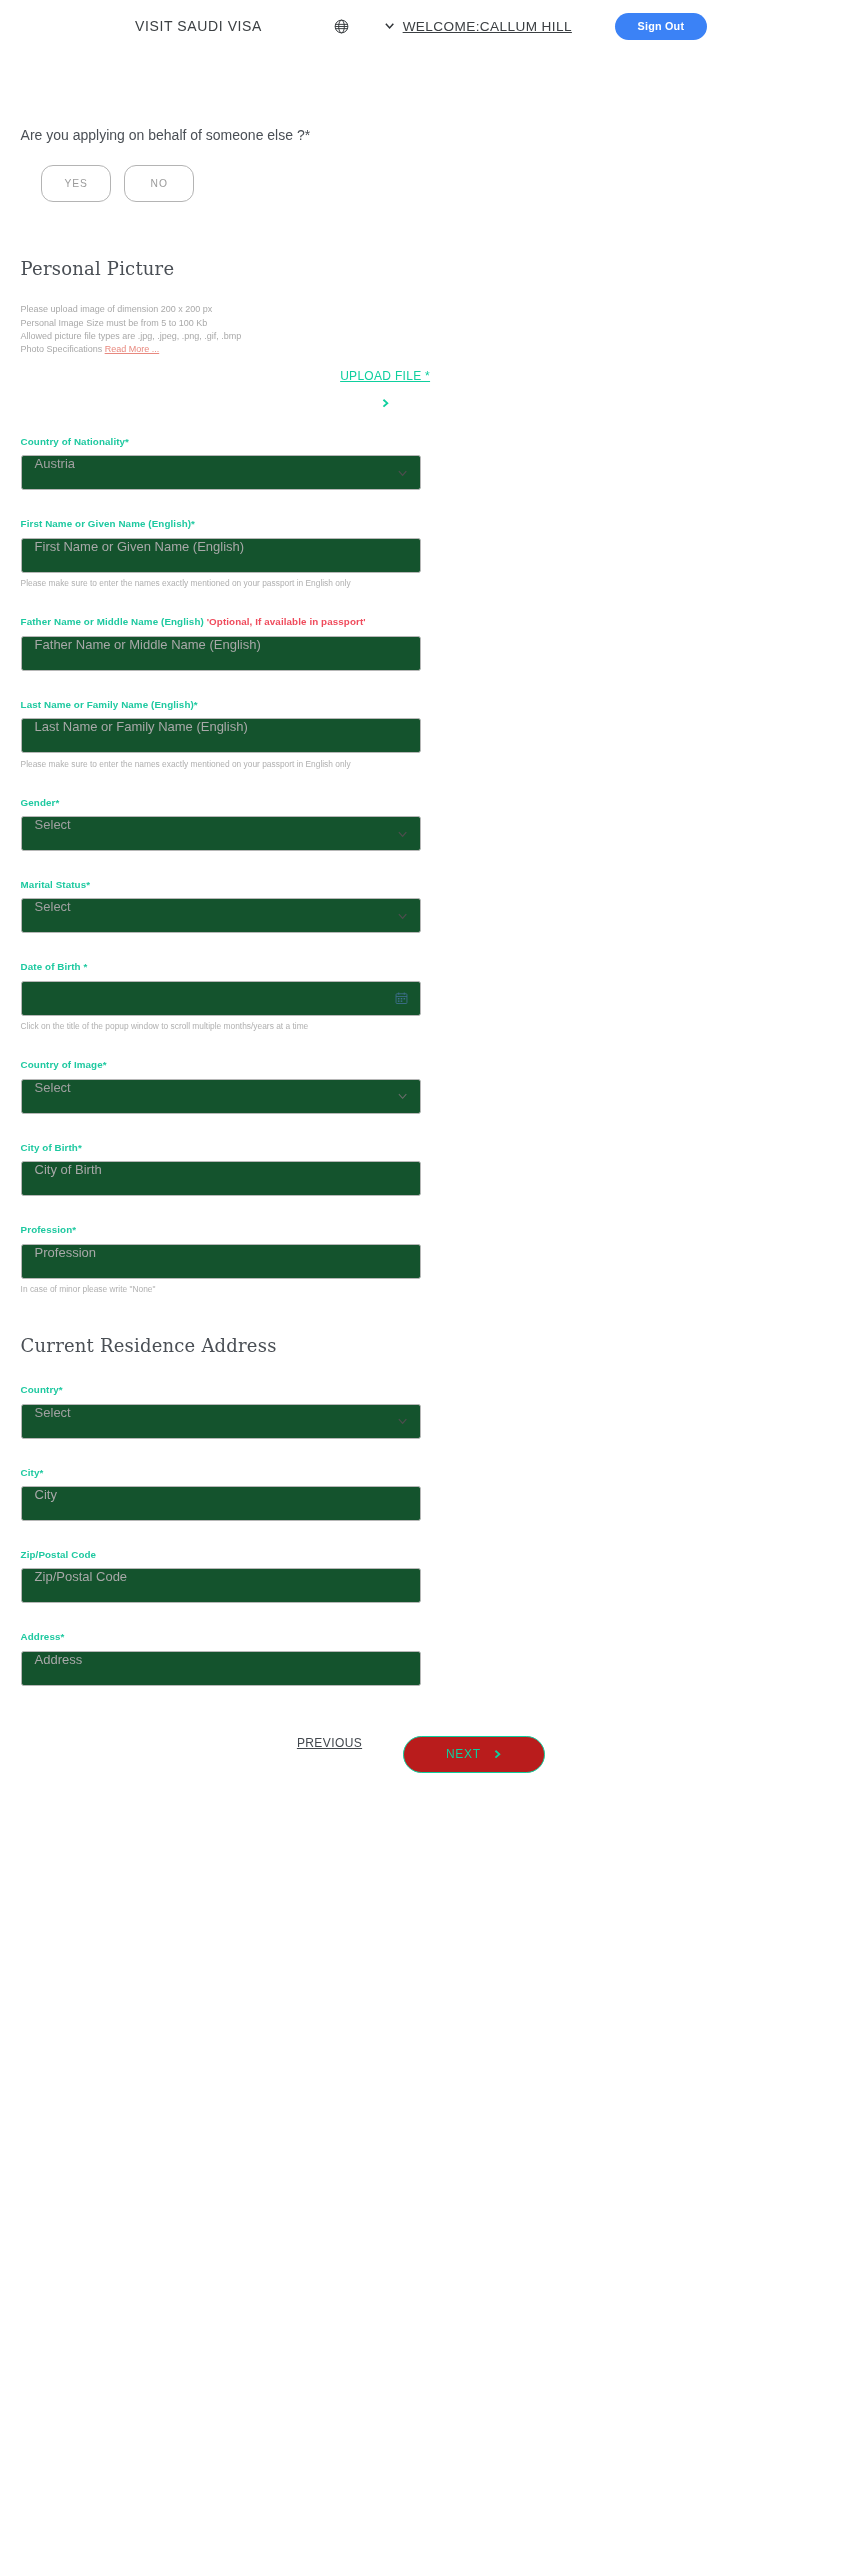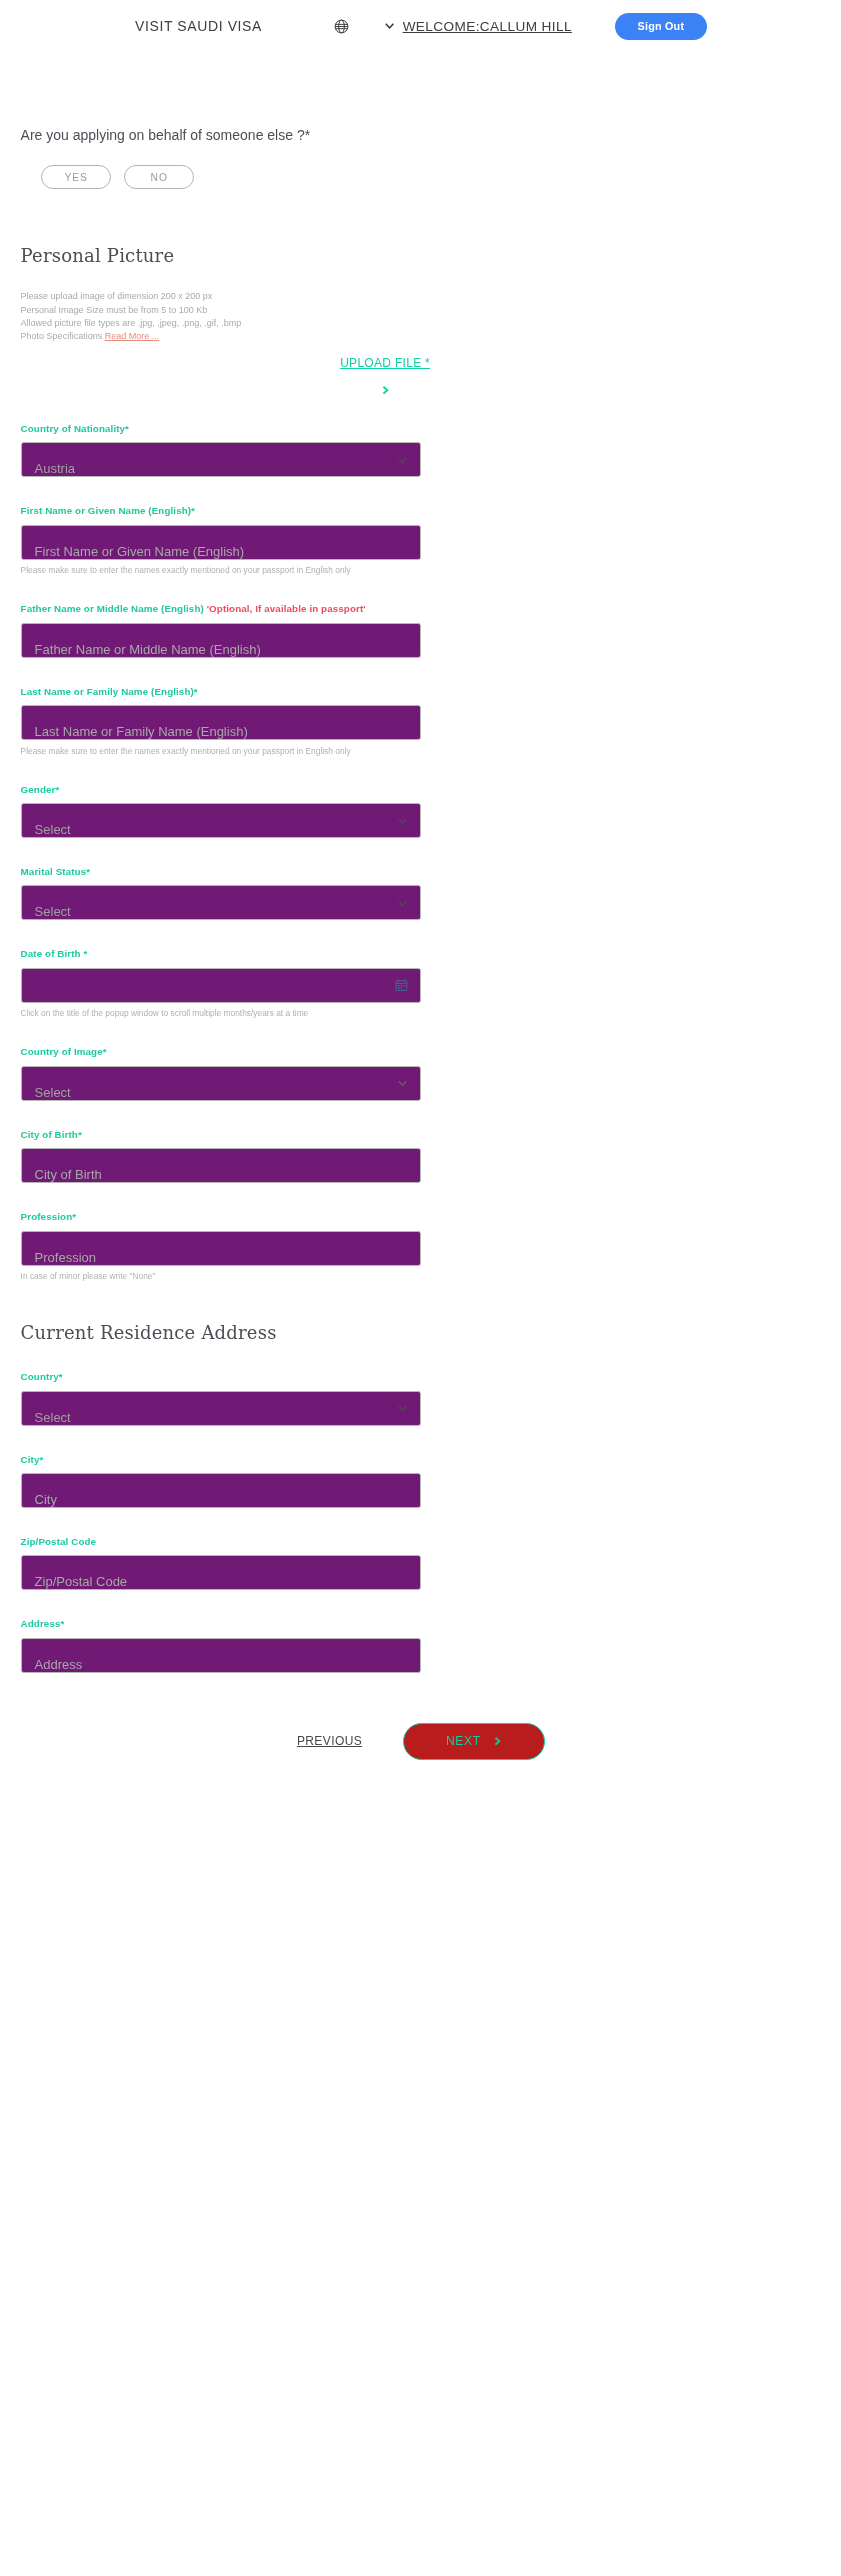--- a/index.html
+++ b/index.html
@@ -87,21 +87,21 @@
     margin-left: 0;
   }
   .yesno-row {
     margin-top: 22.4px;
     display: flex;
     gap: 13px;
     margin-left: 20.6px;
   }
   .pill {
     width: 70px;
-    height: 24px;
+    height: 37px;
     border: 1.2px solid #b4b4b4;
     border-radius: 12px;
     background: #fff;
     color: #9b9b9b;
     font-size: 10.3px;
     letter-spacing: 1px;
     cursor: pointer;
     font-family: "Liberation Sans", sans-serif;
   }
 
@@ -153,23 +153,23 @@
     margin-bottom: 8.4px;
   }
   .field-label .optional { color: #ef4b5c; font-weight: bold; }
 
   .control {
     position: relative;
     width: 400px;
     height: 35px;
     border: 0.9px solid #b7b7b7;
     border-radius: 2.8px;
-    background: #701a75;
-    display: flex;
-    align-items: flex-end;
+    background: #14532d;
+    display: flex;
+    align-items: flex-start;
     padding: 0 13px;
   }
   .control .ph {
     font-size: 13px;
     color: #a8a8a8;
     font-weight: normal;
   }
   .control.select .ph { color: #a0a0a0; }
   .caret {
     position: absolute;
@@ -190,21 +190,20 @@
     margin-top: 5.6px;
     font-size: 8.4px;
     color: #b0b0b0;
   }
 
   
   .footer-nav {
     margin-top: 50px;
     margin-bottom: 43px;
     display: flex;
-    align-items: center;
     justify-content: center;
     gap: 41px;
   }
   .prev-link {
     font-size: 12px;
     color: #43484e;
     text-decoration: underline;
     letter-spacing: 0.4px;
     cursor: pointer;
   }

